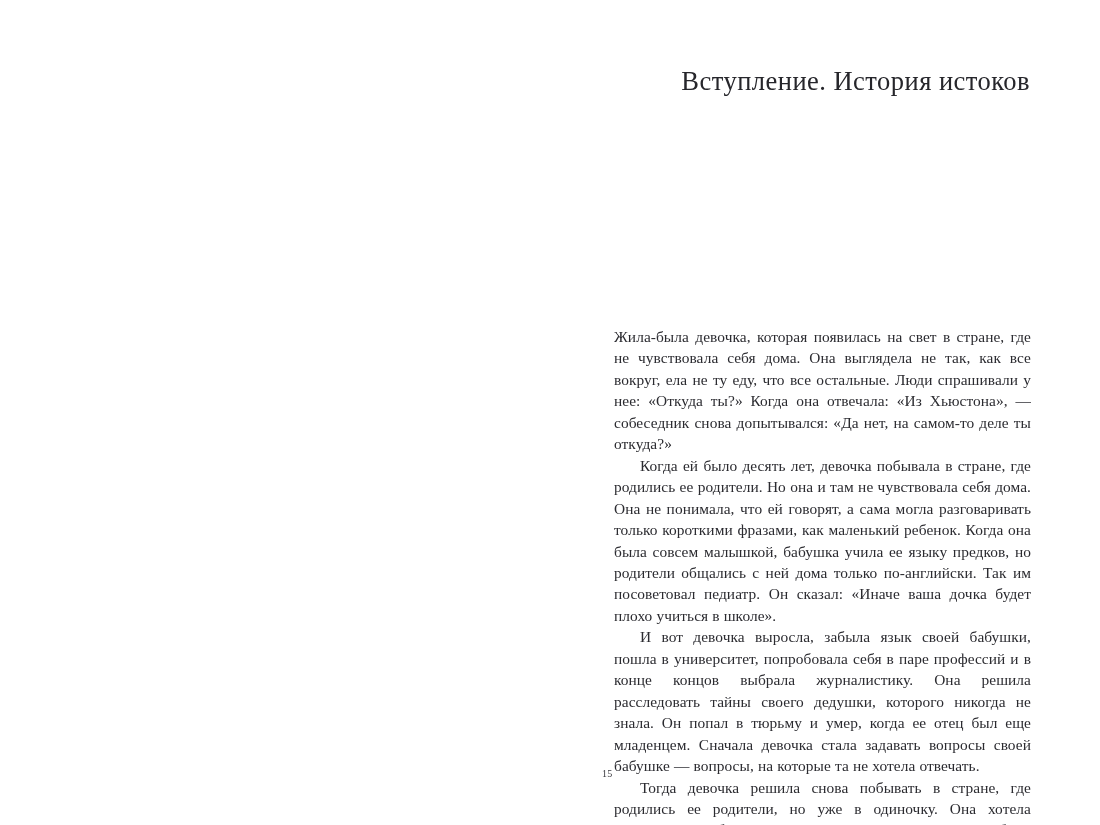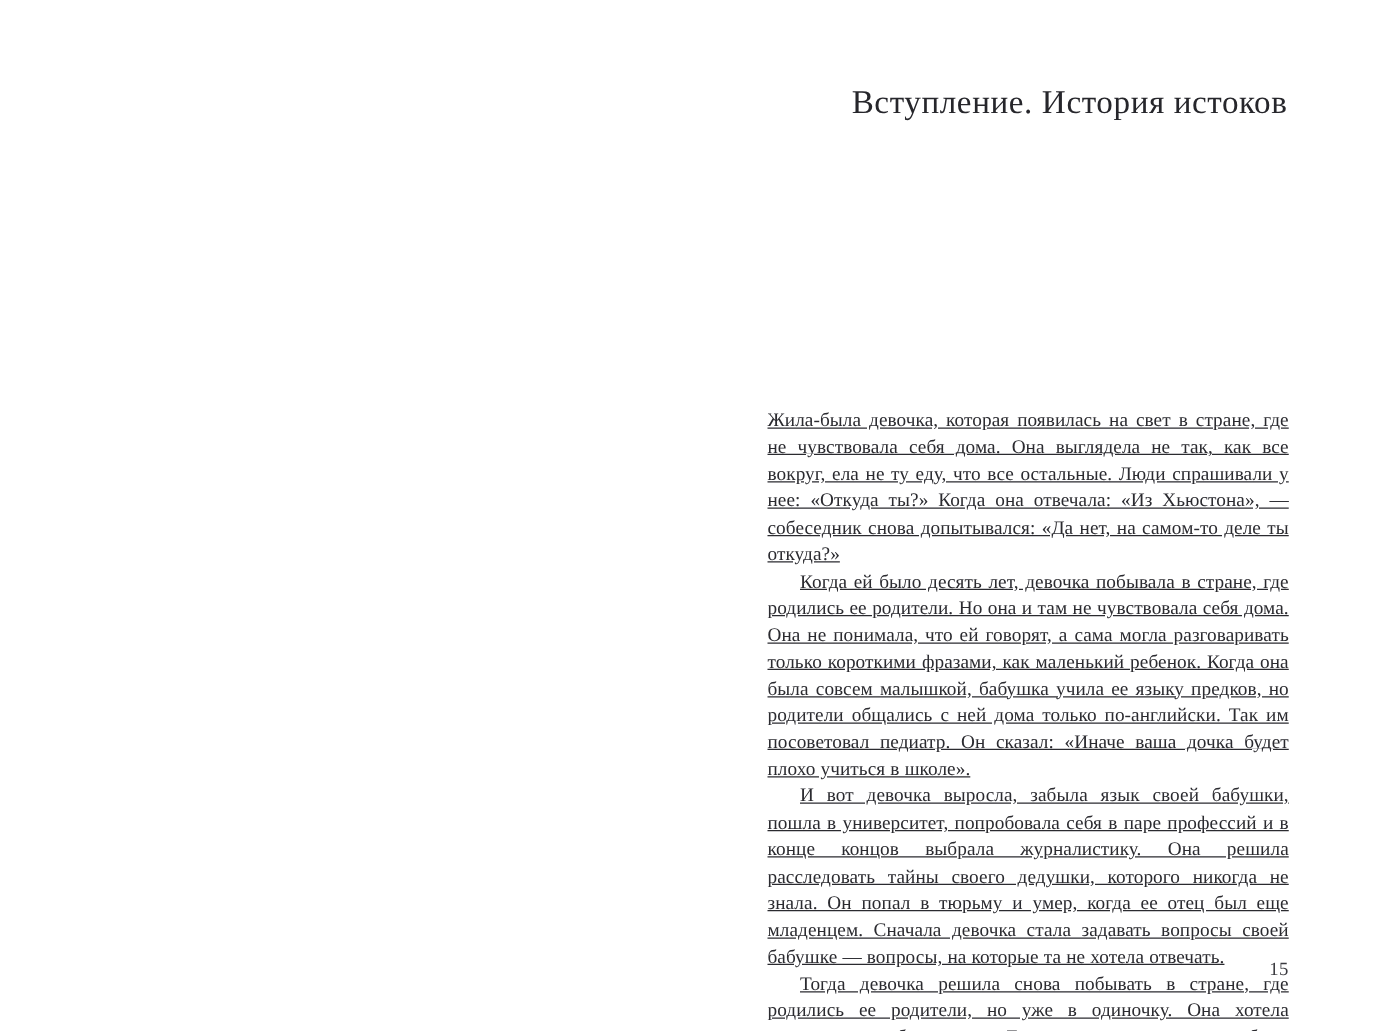--- a/index.html
+++ b/index.html
@@ -66,35 +66,34 @@
     text-align: justify;
     text-justify: inter-word;
     letter-spacing: 0.004em;
     word-spacing: 0.012em;
     hyphens: manual;
   }
 
   .text-block p {
     margin: 0;
     text-indent: 0;
-    text-decoration: underline;
   }
 
   .text-block p.indent {
     text-indent: 26px;
   }
 
   
   .folio {
     position: absolute;
-    left: 64px;
+    left: 52px;
     top: 768px;
     width: 417px;
-    text-align: right;
-    font-size: 15px;
+    text-align: left;
+    font-size: 10px;
     color: #3a3a3f;
     letter-spacing: 0.02em;
     font-variant-numeric: oldstyle-nums;
   }
 </style>
 </head>
 <body>
 
 <div class="page">
 

